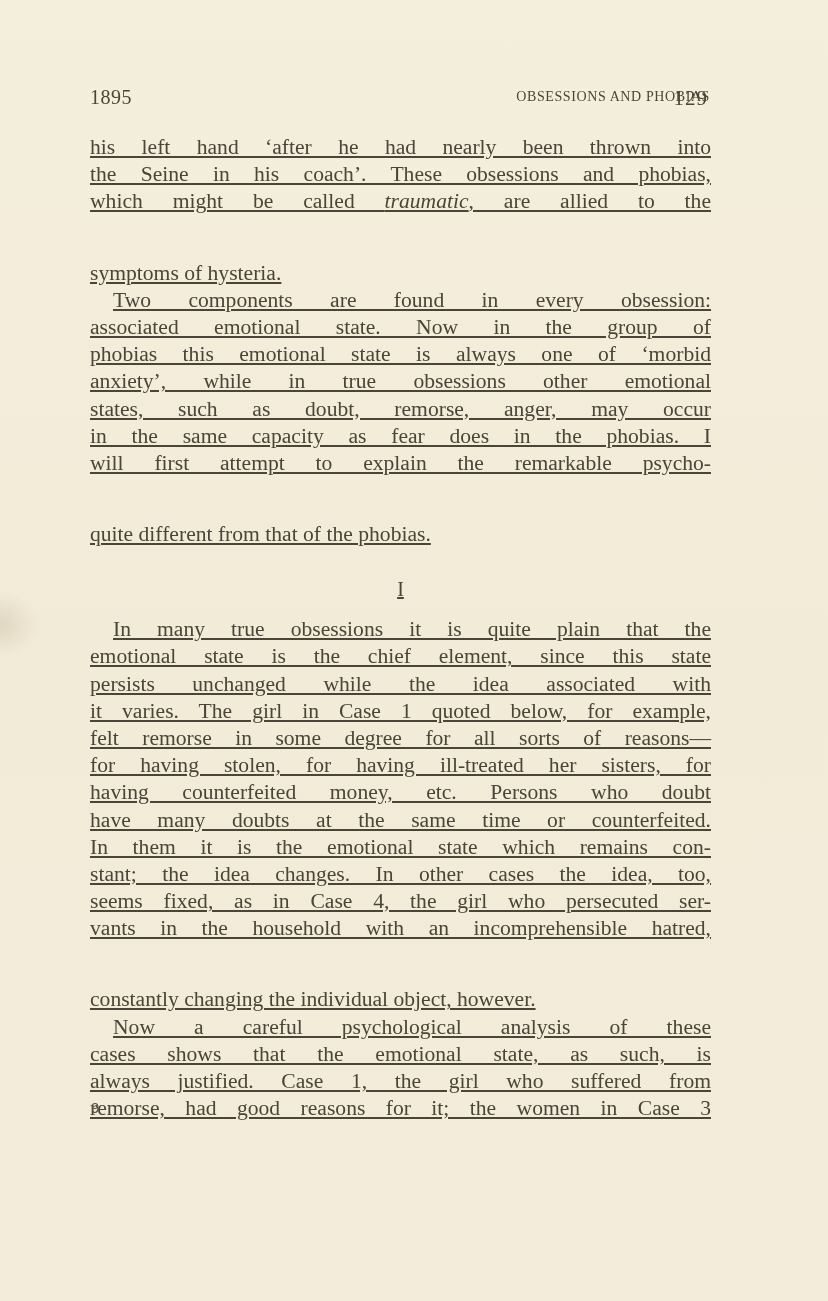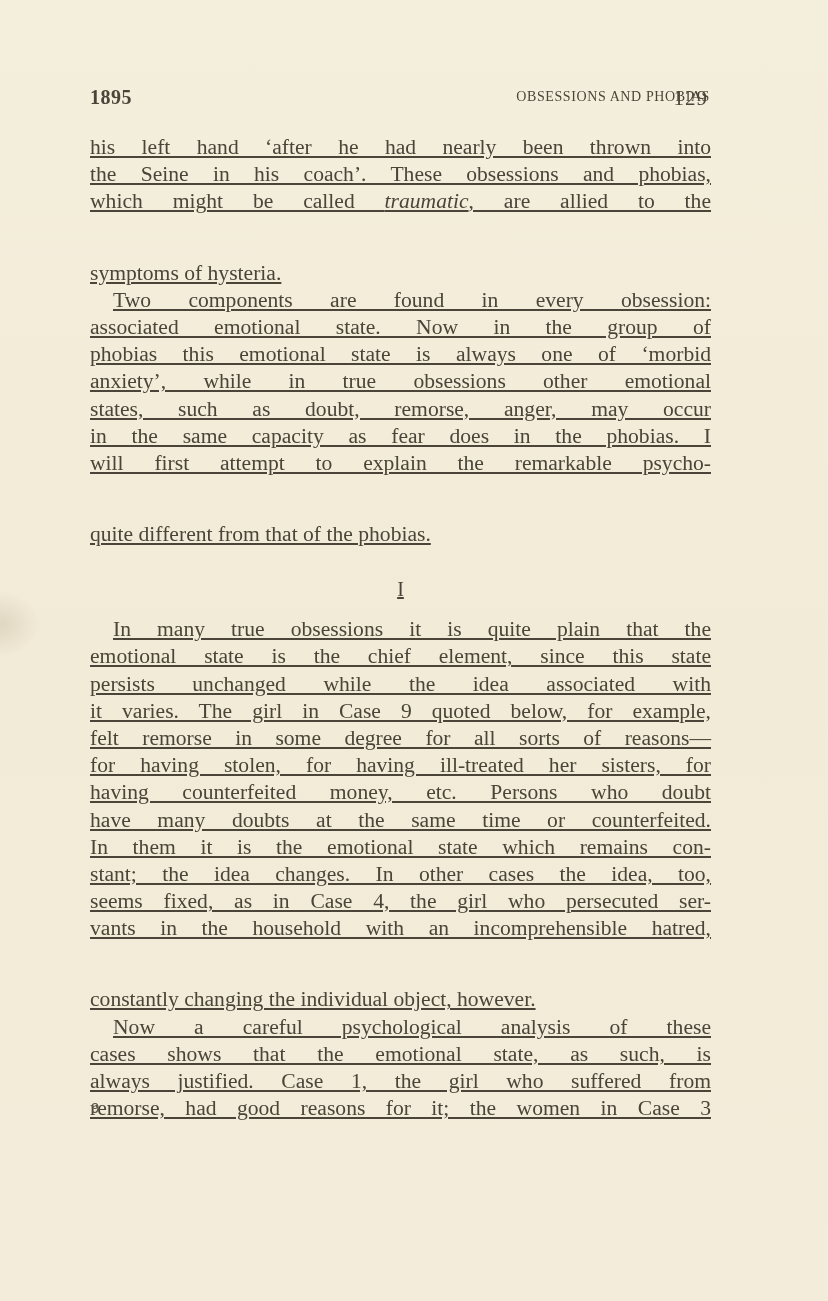--- a/index.html
+++ b/index.html
@@ -29,21 +29,20 @@
       top: 86px;
       width: 620px;
       height: 28px;
     }
     .rh-year {
       position: absolute;
       left: 0;
       top: 0;
       font-size: 20px;
       letter-spacing: 0.5px;
-      font-weight: bold;
     }
     .rh-title {
       position: absolute;
       left: 0;
       right: 0;
       top: 3px;
       text-align: right;
       font-size: 14px;
       letter-spacing: 0.6px;
     }
@@ -128,21 +127,21 @@
       <span class="line">will first attempt to explain the remarkable psycho-</span>
       <span class="line last">quite different from that of the phobias.</span>
     </div>
 
     <span class="section-number">I</span>
 
     <div>
       <span class="line indent">In many true obsessions it is quite plain that the</span>
       <span class="line">emotional state is the chief element, since this state</span>
       <span class="line">persists unchanged while the idea associated with</span>
-      <span class="line">it varies. The girl in Case 9 quoted below, for example,</span>
+      <span class="line">it varies. The girl in Case 1 quoted below, for example,</span>
       <span class="line">felt remorse in some degree for all sorts of reasons—</span>
       <span class="line">for having stolen, for having ill-treated her sisters, for</span>
       <span class="line">having counterfeited money, etc. Persons who doubt</span>
       <span class="line">have many doubts at the same time or counterfeited.</span>
       <span class="line">In them it is the emotional state which remains con-</span>
       <span class="line">stant; the idea changes. In other cases the idea, too,</span>
       <span class="line">seems fixed, as in Case 4, the girl who persecuted ser-</span>
       <span class="line">vants in the household with an incomprehensible hatred,</span>
       <span class="line last">constantly changing the individual object, however.</span>
     </div>

